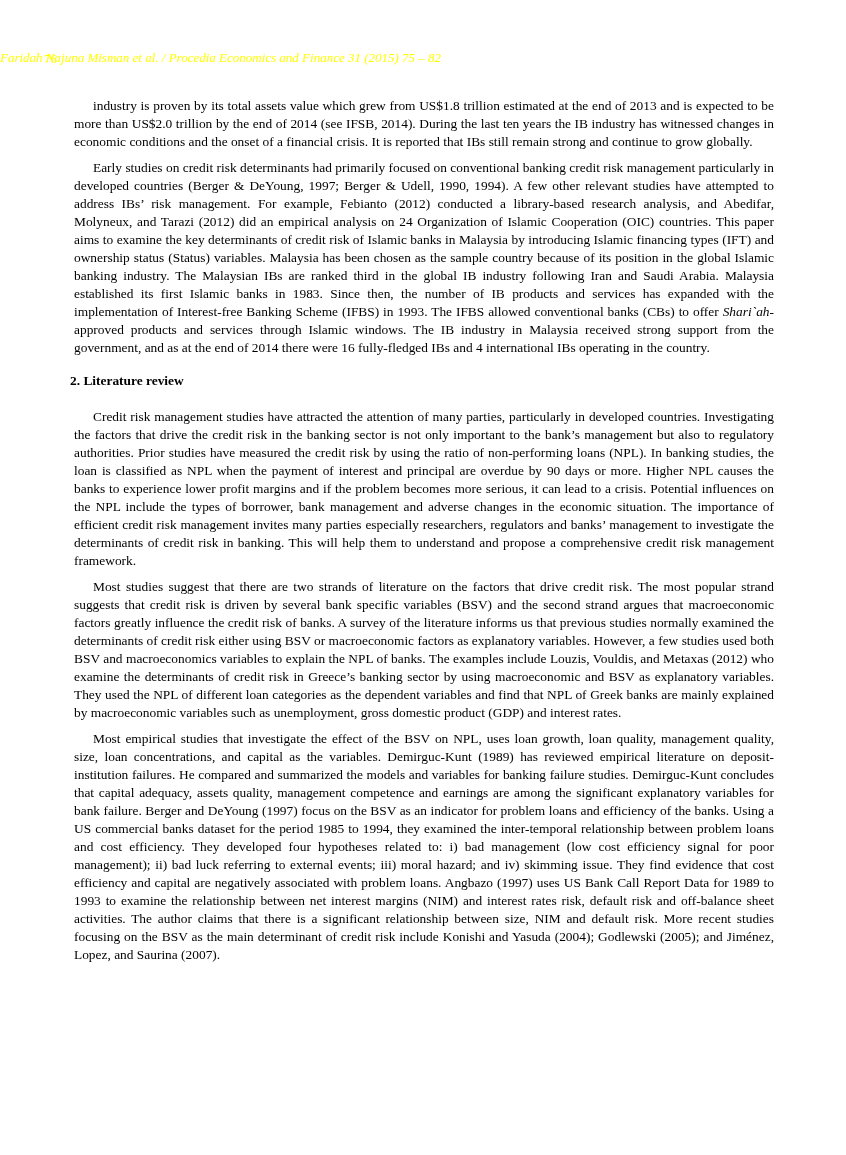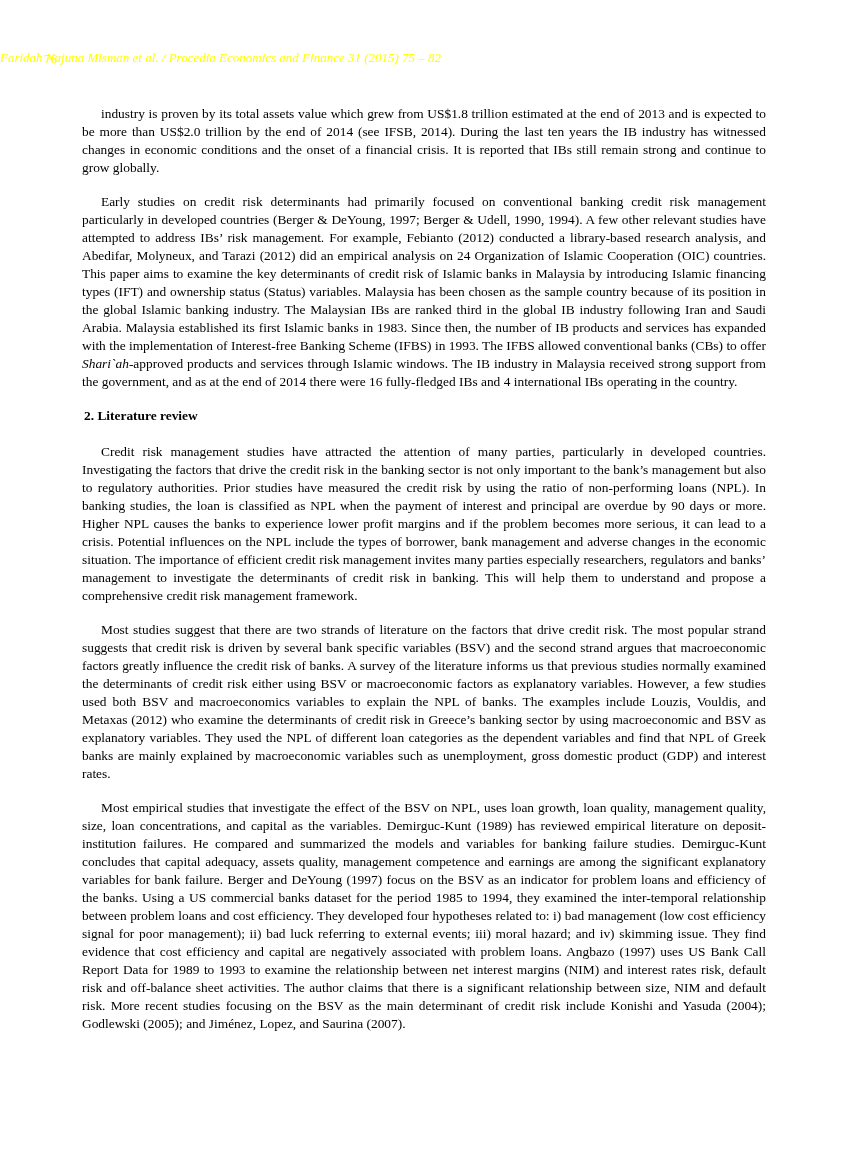--- a/index.html
+++ b/index.html
@@ -35,28 +35,28 @@
     position: absolute;
     left: 66px;
     top: 89px;
     width: 716px;
     color: #000000;
     font-size: 13.4px;
     line-height: 18px;
     text-align: justify;
   }
   .article-body p {
-    margin: 16px;
+    margin: 8px;
     text-indent: 19px;
   }
   .article-body h2 {
     font-size: 13.4px;
     line-height: 18px;
     font-weight: bold;
-    margin: 15px 0 18px 18px;
+    margin: 15px 0 18px 4px;
     text-align: left;
   }
 </style>
 </head>
 <body>
 
 <div class="page" style="background: rgb(255, 255, 255);">
 
   <div class="page-header">
     <span class="page-number" style="color: rgb(255, 255, 0);">76</span>

